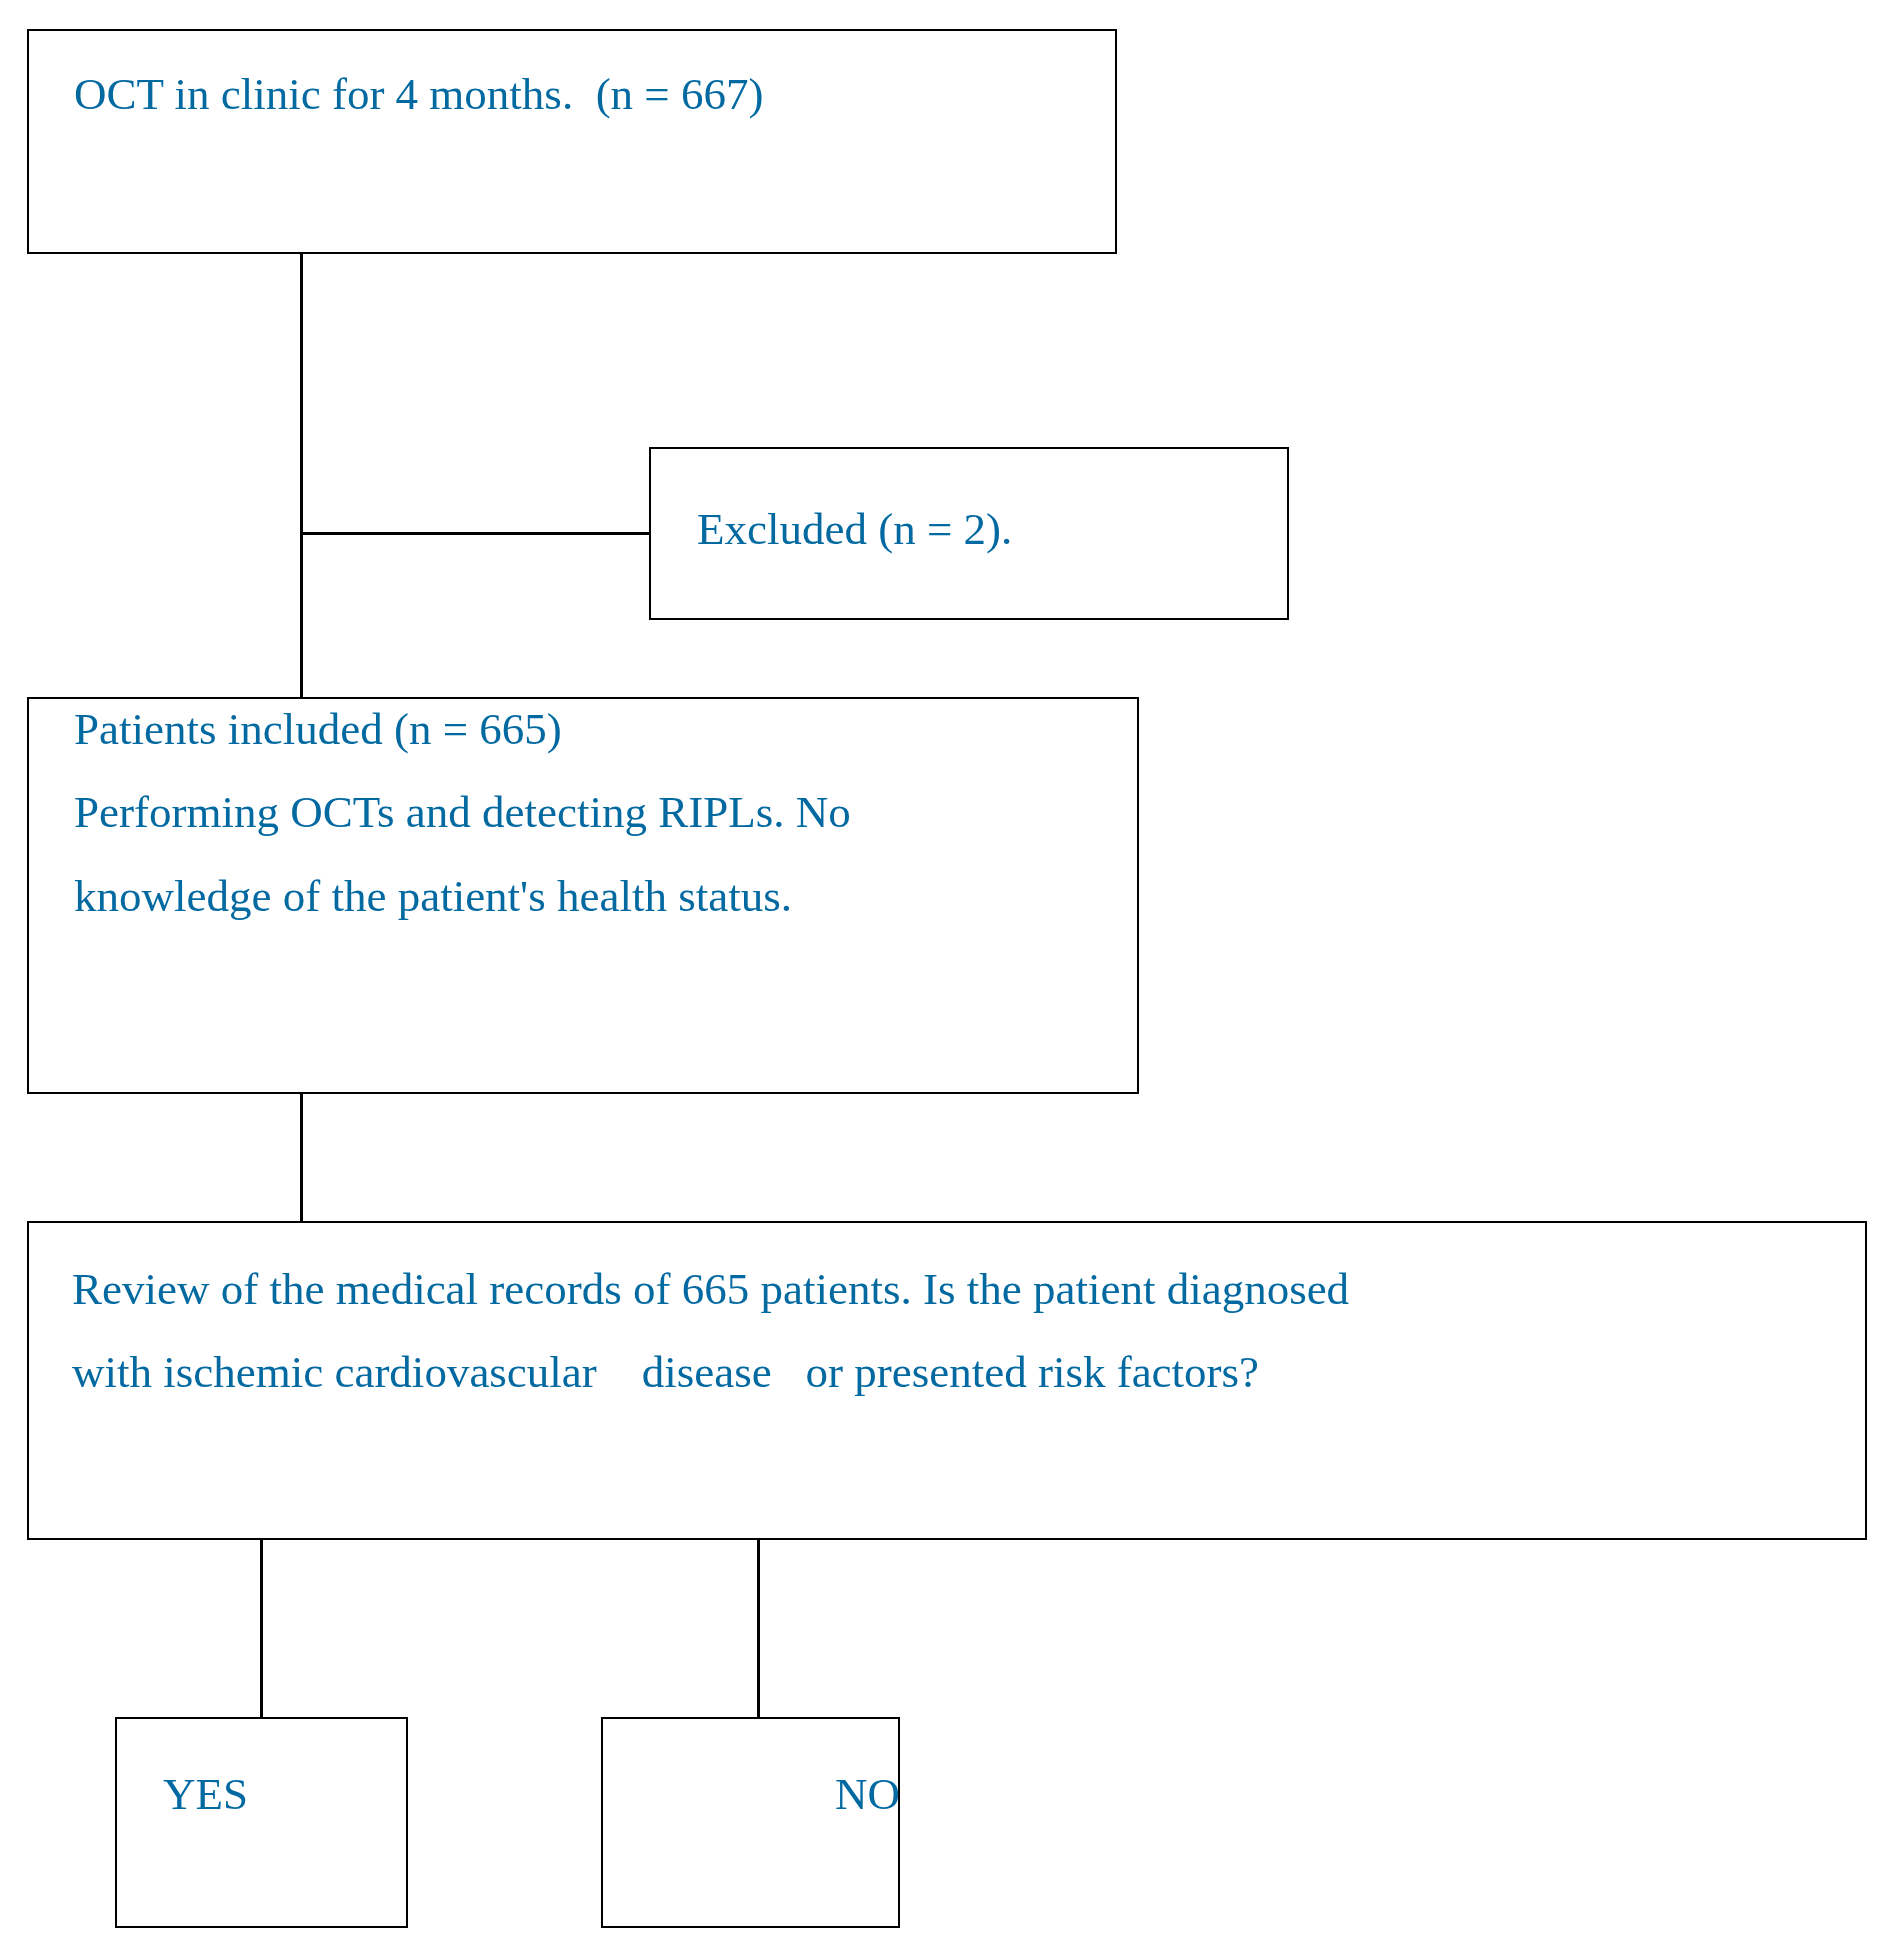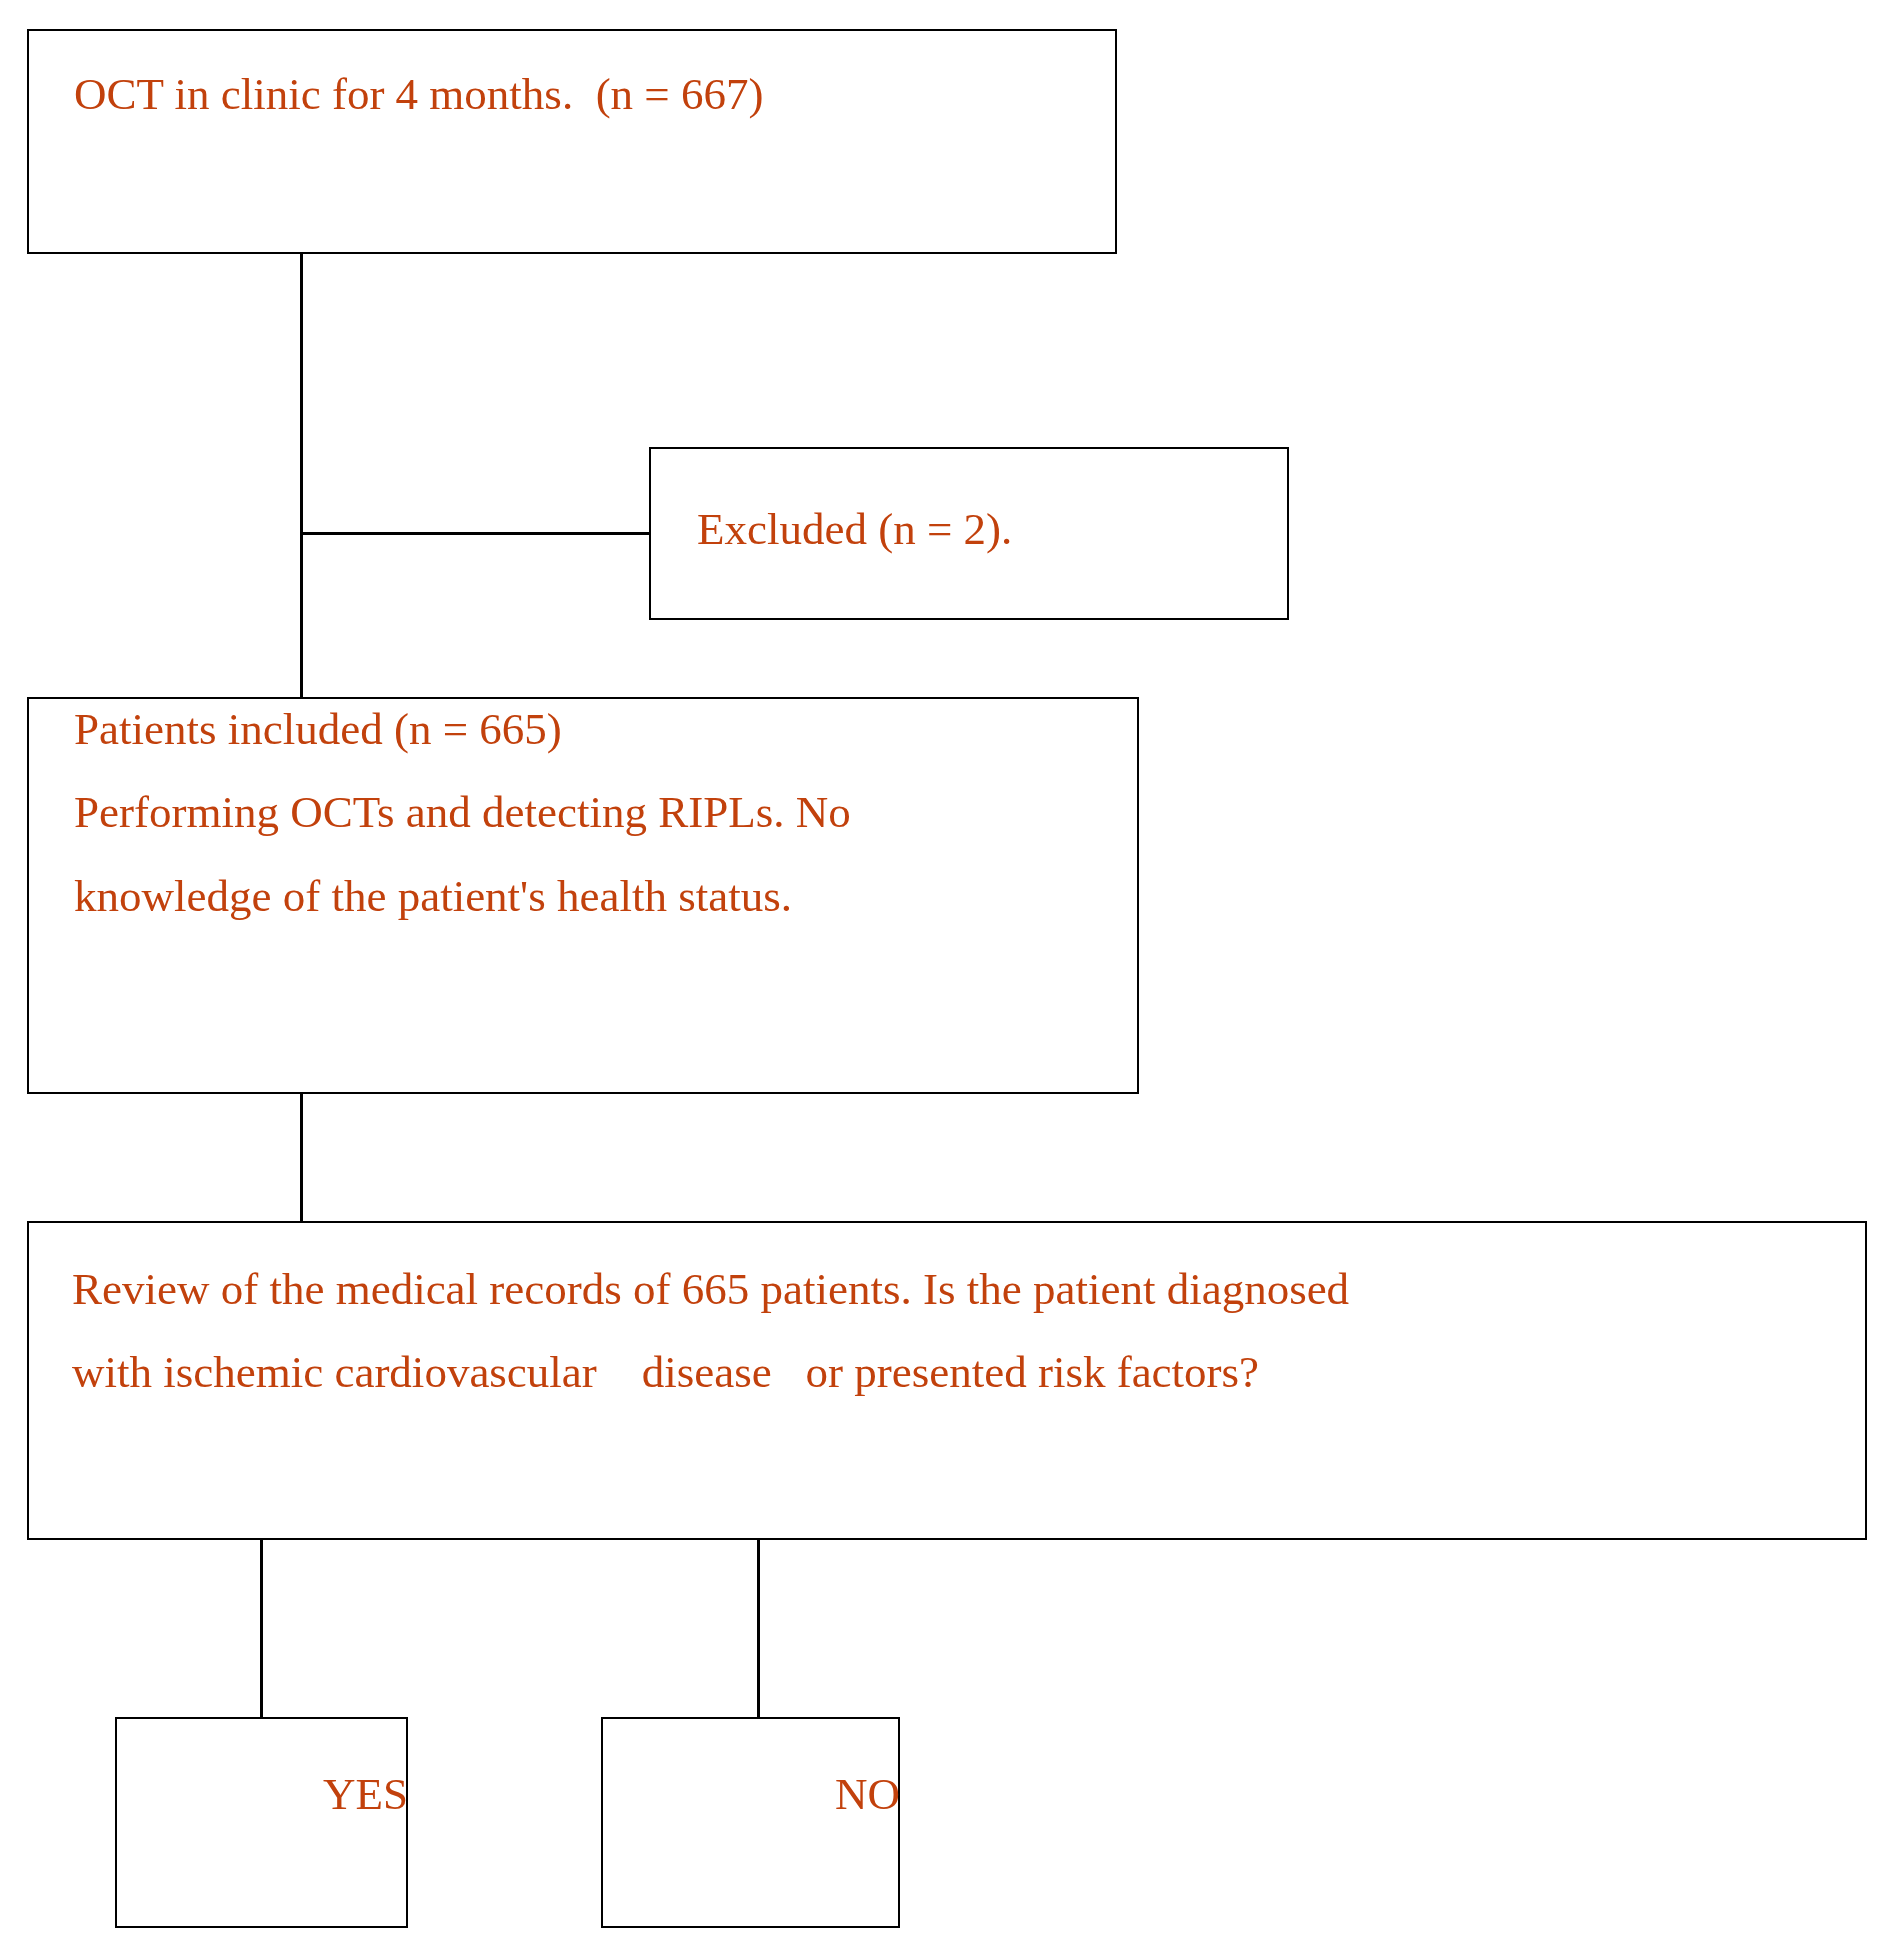--- a/index.html
+++ b/index.html
@@ -20,21 +20,21 @@
   }
   .box {
     position: absolute;
     border: 2.7px solid #000000;
     background: #ffffff;
     box-sizing: border-box;
   }
   .box-text {
     position: absolute;
     white-space: pre-wrap;
-    color: #c2410c;
+    color: #0369a1;
     line-height: 1.85;
   }
   .connector {
     position: absolute;
     background: #000000;
   }
 
   
   #box-start {
     left: 27px;
@@ -96,22 +96,23 @@
   #box-yes {
     left: 115px;
     top: 1717px;
     width: 293px;
     height: 211px;
   }
   #box-yes-text {
     left: 115px;
     top: 1753px;
     width: 293px;
-    text-align: right;
+    text-align: left;
     font-size: 45px;
+    padding-left: 48px;
   }
 
   
   #box-no {
     left: 601px;
     top: 1717px;
     width: 299px;
     height: 211px;
   }
   #box-no-text {

